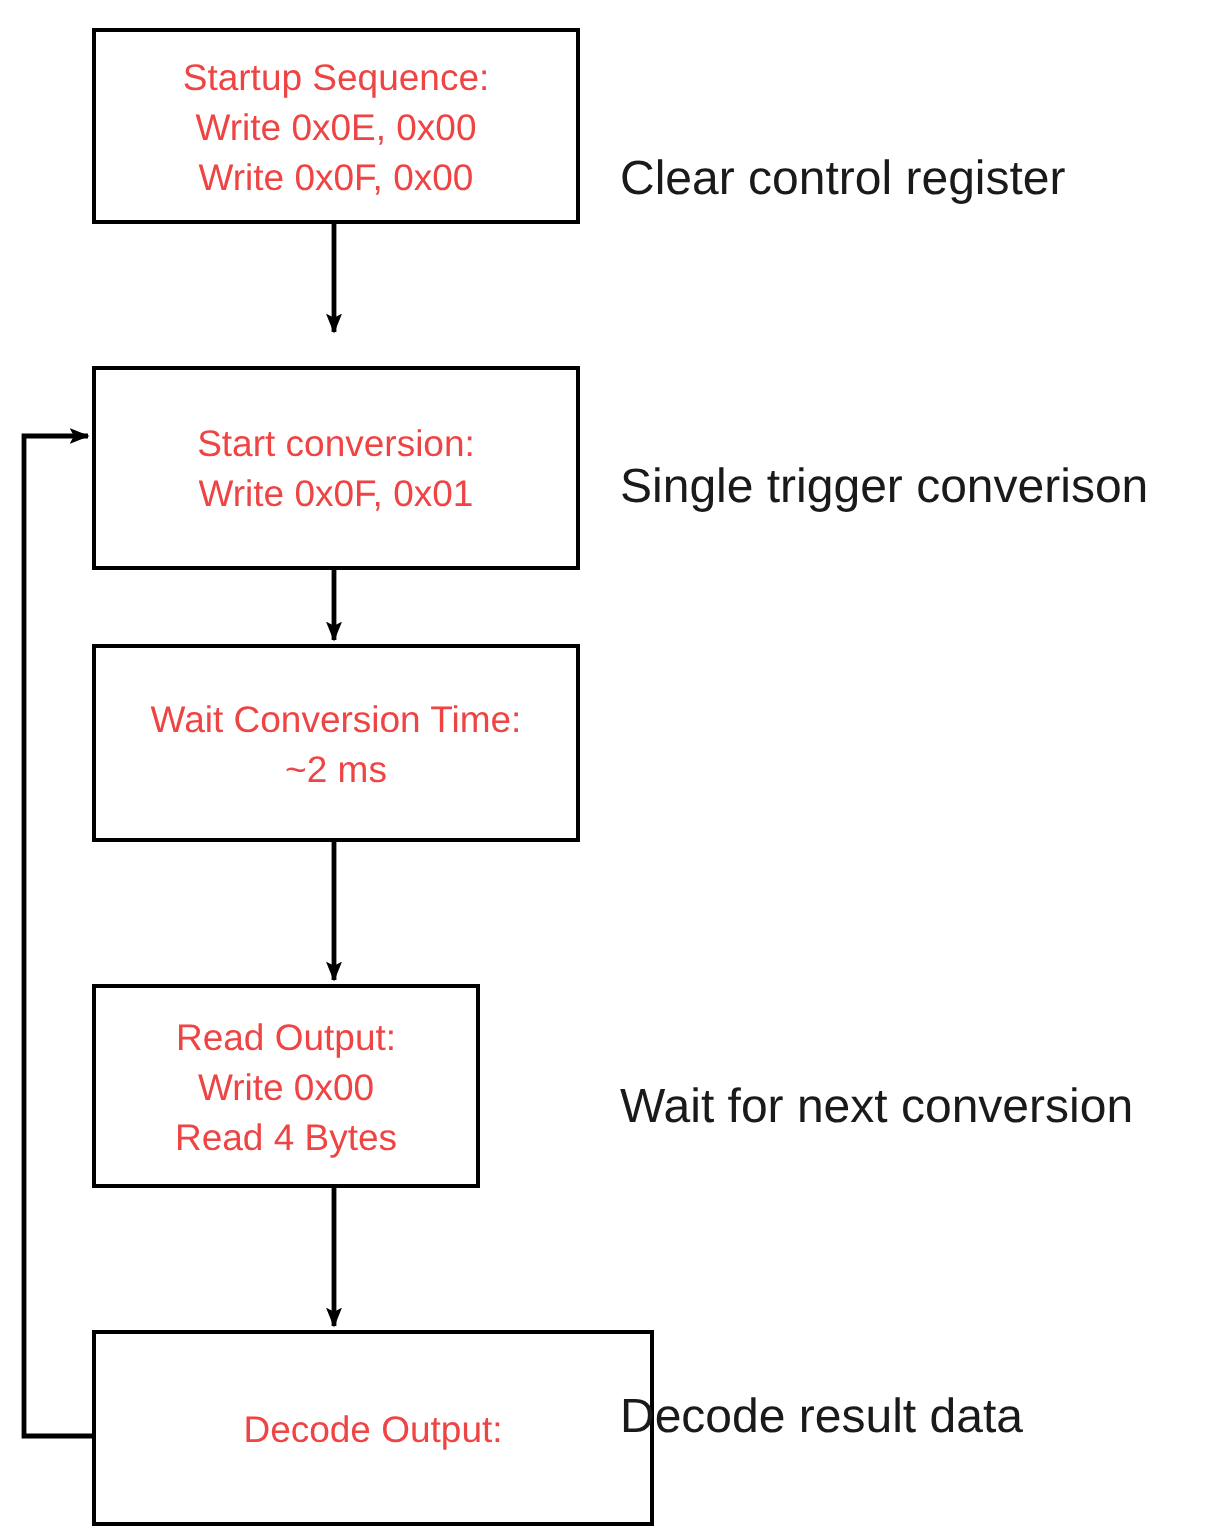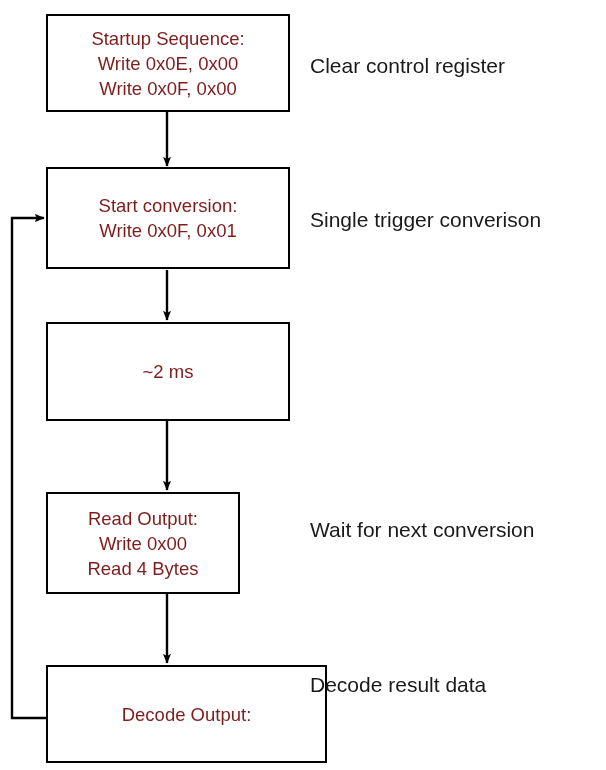--- a/index.html
+++ b/index.html
@@ -38,28 +38,29 @@
     display: flex;
     flex-direction: column;
     align-items: center;
     justify-content: center;
     text-align: center;
   }
   .box-line {
     font-size: 18.5px;
     line-height: 25px;
     white-space: nowrap;
-    color: #7f1d1d;
+    color: #ef4444;
   }
   .annotation {
     position: absolute;
-    font-size: 21px;
+    font-size: 24px;
     line-height: 25px;
     white-space: nowrap;
     color: #1a1a1a;
+    margin-top: 24px;
   }
   sup {
     font-size: 0.62em;
     vertical-align: super;
     line-height: 0;
   }
 </style>
 </head>
 <body>
 
@@ -88,26 +89,27 @@
       <path d="M 46 718 L 12 718 L 12 218 L 44 218" fill="none" stroke="#000000" stroke-width="2.4" marker-end="url(#arrowhead)"></path>
     </g>
   </svg>
 
   <div class="proc-box" style="left:46px; top:14px; width:244px; height:98px;">
     <div class="box-line">Startup Sequence:</div>
     <div class="box-line">Write 0x0E, 0x00</div>
     <div class="box-line">Write 0x0F, 0x00</div>
   </div>
 
-  <div class="proc-box" style="left:46px; top:167px; width:244px; height:102px;">
+  <div class="proc-box" style="left:46px; top:183px; width:244px; height:102px;">
     <div class="box-line">Start conversion:</div>
     <div class="box-line">Write 0x0F, 0x01</div>
   </div>
 
   <div class="proc-box" style="left:46px; top:322px; width:244px; height:99px;">
+    <div class="box-line">Wait Conversion Time:</div>
     <div class="box-line">~2 ms</div>
   </div>
 
   <div class="proc-box" style="left:46px; top:492px; width:194px; height:102px;">
     <div class="box-line">Read Output:</div>
     <div class="box-line">Write 0x00</div>
     <div class="box-line">Read 4 Bytes</div>
   </div>
 
   <div class="proc-box" style="left:46px; top:665px; width:281px; height:98px;">

